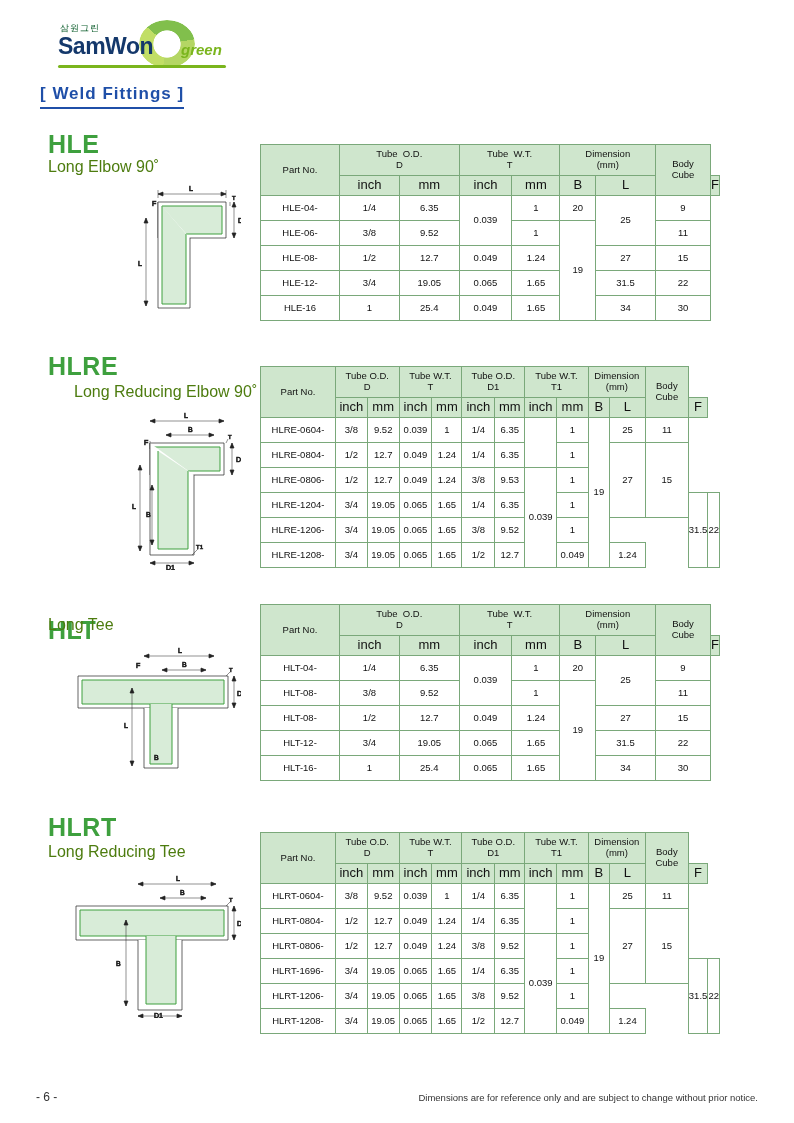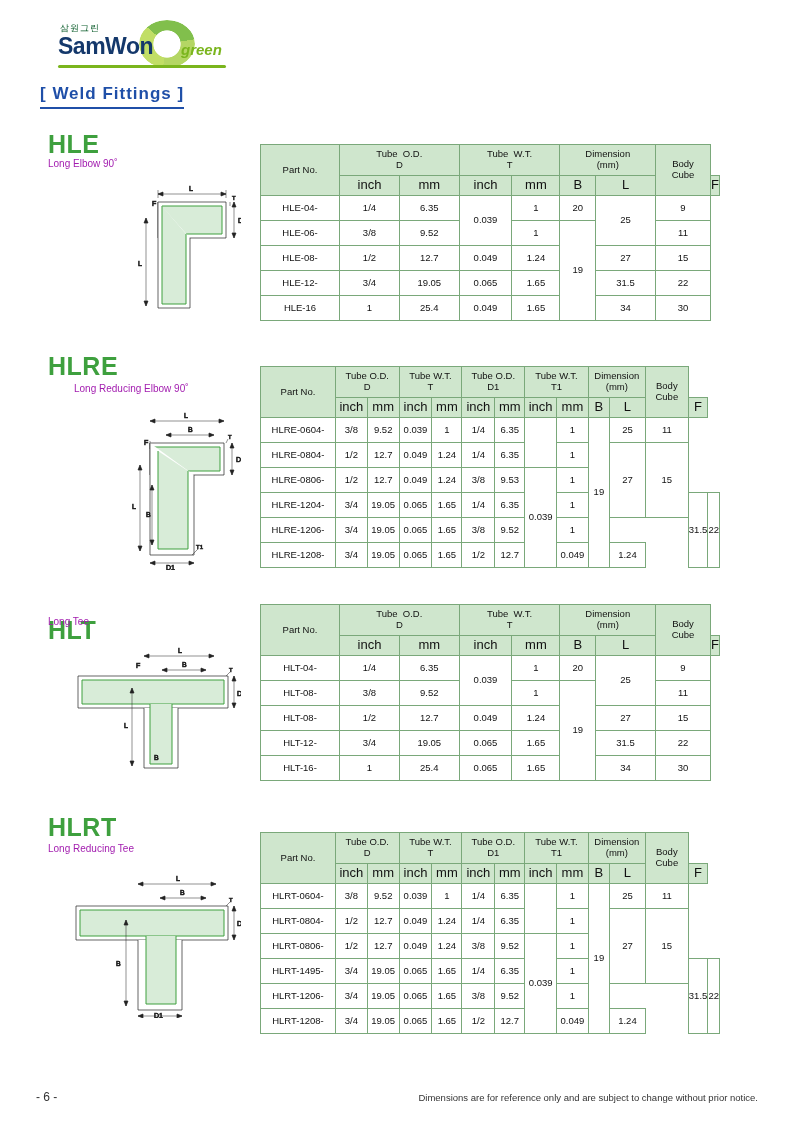--- a/index.html
+++ b/index.html
@@ -36,21 +36,21 @@
     position:absolute; left:40px; top:84px;
     font-size:17px; font-weight:bold; color:#1f4fa8;
     letter-spacing:1px;
     padding-bottom:3px;
     border-bottom:2px solid #1f4fa8;
   }
 
   
   .block { position:absolute; left:0; width:794px; }
   .blk-title { position:absolute; left:48px; font-size:25px; font-weight:bold; color:#3ea03e; letter-spacing:0.5px; }
-  .blk-sub { position:absolute; left:48px; font-size:10px; color:#a21caf; }
+  .blk-sub { position:absolute; left:48px; font-size:16px; color:#4d7c0f; }
 
   .fig { position:absolute; left:66px; }
   .fig svg { display:block; }
 
   
   table.spec {
     position:absolute;
     border-collapse:collapse;
     font-size:9.5px;
     color:#111;
@@ -535,21 +535,21 @@
           <td>1/2</td>
           <td>12.7</td>
           <td>0.049</td>
           <td>1.24</td>
           <td>3/8</td>
           <td>9.52</td>
           <td rowspan="4">0.039</td>
           <td>1</td>
         </tr>
         <tr>
-          <td class="part">HLRT-1495-</td>
+          <td class="part">HLRT-1696-</td>
           <td>3/4</td>
           <td>19.05</td>
           <td>0.065</td>
           <td>1.65</td>
           <td>1/4</td>
           <td>6.35</td>
           <td>1</td>
           <td rowspan="3">31.5</td>
           <td rowspan="3">22</td>
         </tr>

